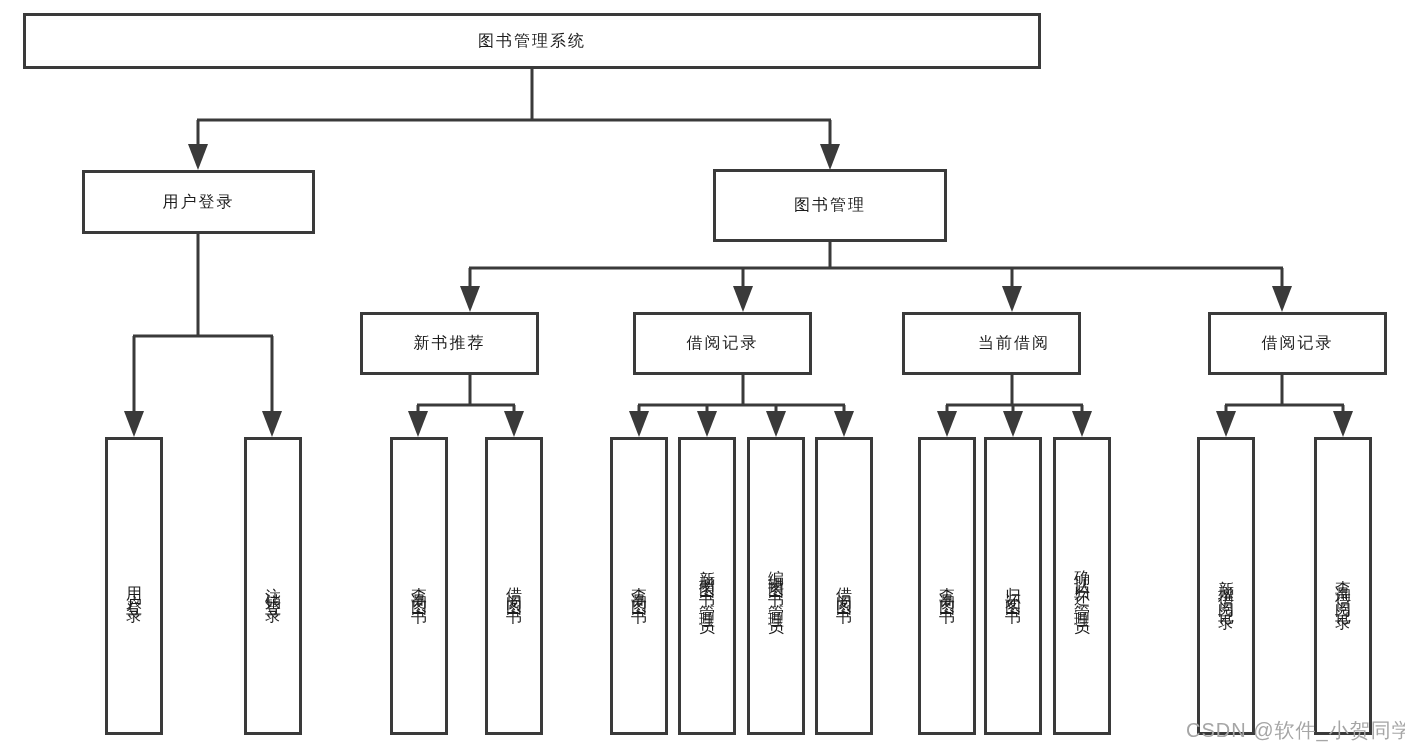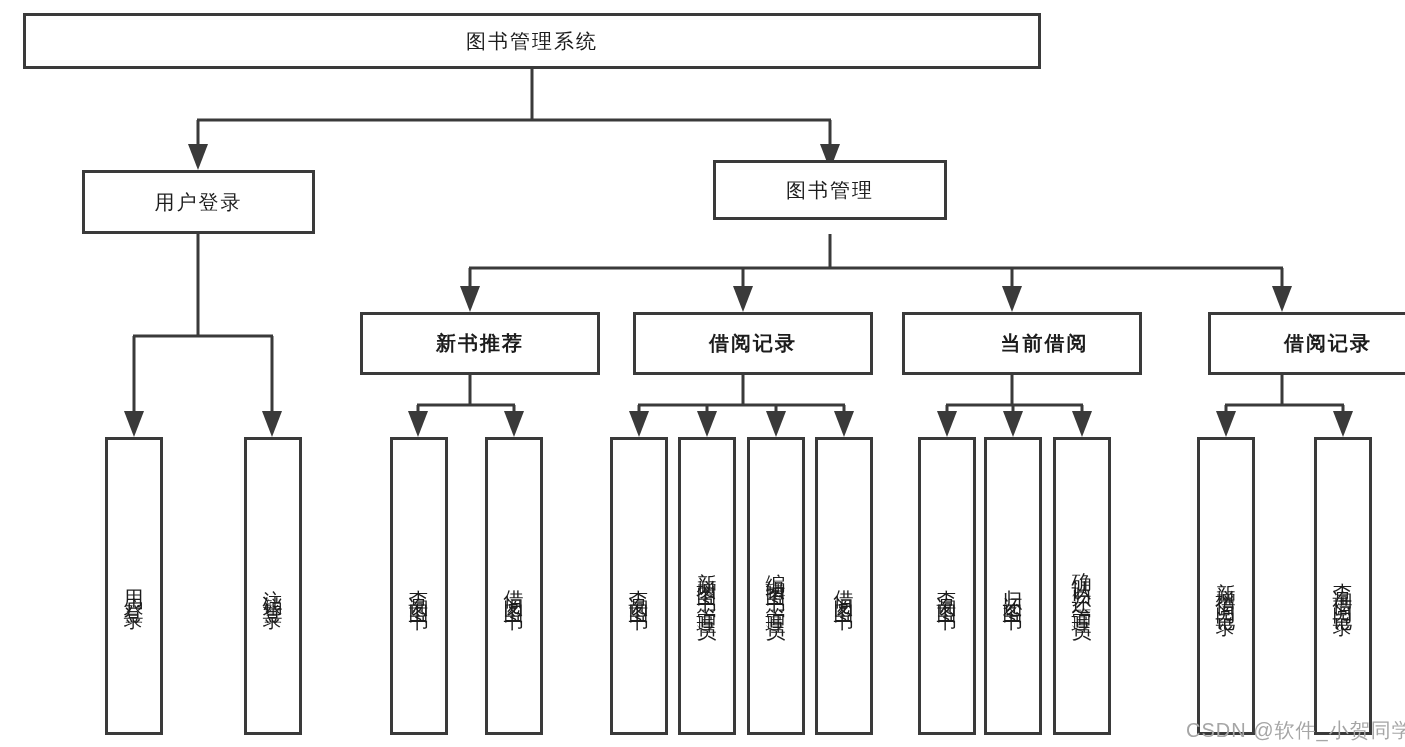--- a/index.html
+++ b/index.html
@@ -13,37 +13,37 @@
   }
   .box {
     position: absolute;
     box-sizing: border-box;
     background: #ffffff;
     border: 3px solid #3a3a3a;
     display: flex;
     align-items: center;
     justify-content: center;
     color: #1c1c1c;
-    font-size: 20px;
+    font-size: 16px;
     letter-spacing: 2px;
     text-align: center;
   }
   .box .vtext {
     writing-mode: vertical-rl;
     letter-spacing: 7px;
     line-height: 1;
     padding-top: 4px;
   }
   
   .n-root  { left: 23px;   top: 13px;  width: 1018px; height: 56px; }
   
   .n-login { left: 82px;   top: 170px; width: 233px;  height: 64px; }
-  .n-mgmt  { left: 713px;  top: 160px; width: 234px;  height: 60px; }
+  .n-mgmt  { left: 713px;  top: 169px; width: 234px;  height: 73px; }
   
-  .n-l3    { top: 312px; height: 63px; width: 240px; font-weight: bold; }
+  .n-l3    { top: 312px; height: 63px; width: 179px; }
   .n-rec   { left: 360px; }
   .n-bor   { left: 633px; }
   .n-cur   { left: 902px; padding-left: 45px; }
   .n-his   { left: 1172px; margin-left: 36px; }
   
   .leaf    { top: 437px; height: 298px; width: 58px; }
   .lf-a1 { left: 105px; }  .lf-a2 { left: 244px; }
   .lf-b1 { left: 390px; }  .lf-b2 { left: 485px; }
   .lf-c1 { left: 610px; }  .lf-c2 { left: 678px; }
   .lf-c3 { left: 747px; }  .lf-c4 { left: 815px; }

